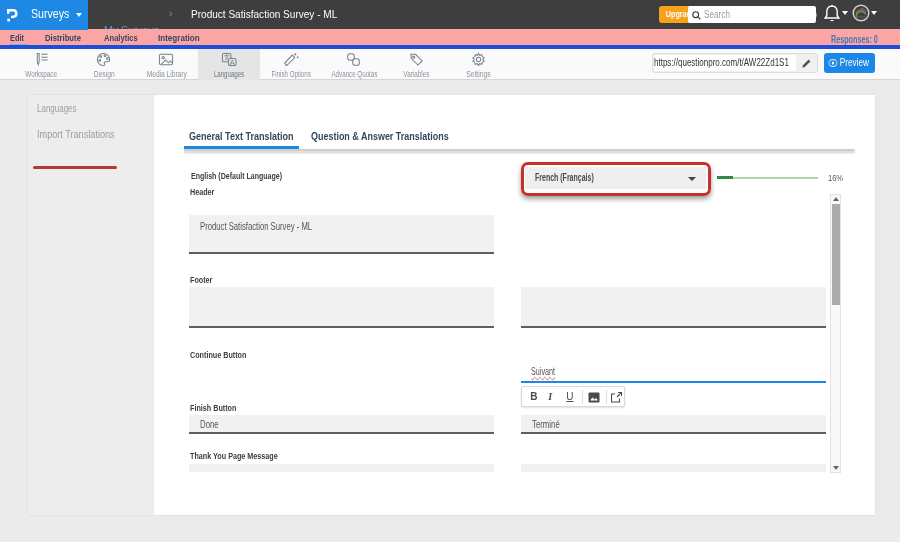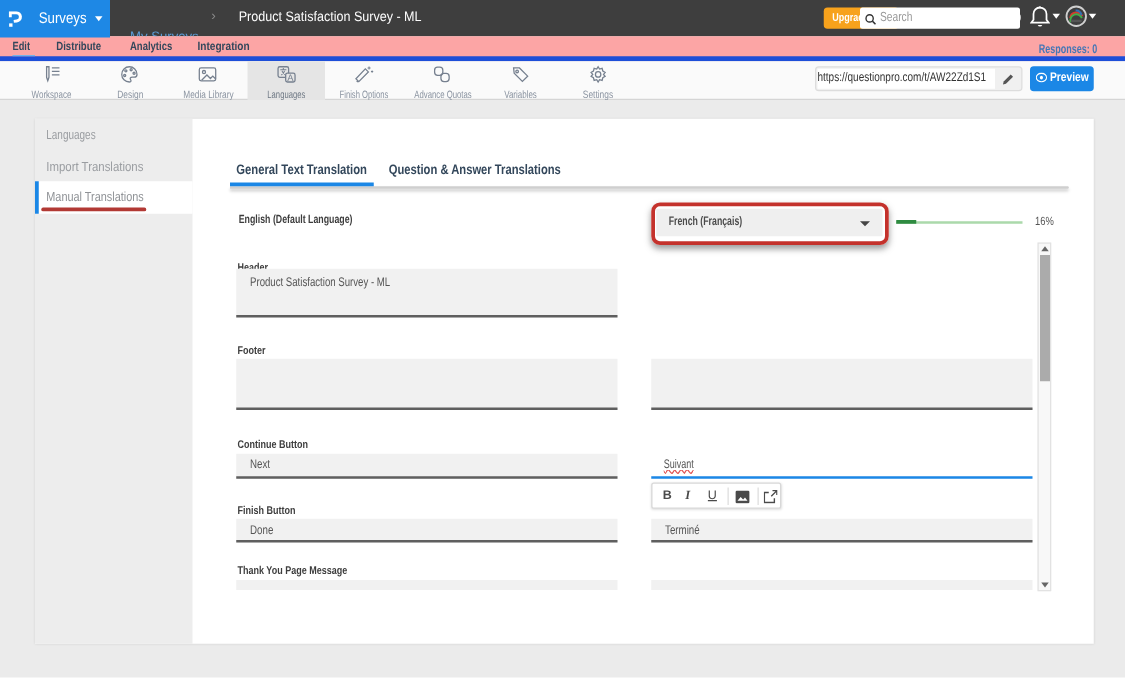--- a/index.html
+++ b/index.html
@@ -22,21 +22,21 @@
   #menurow span.mi { position:absolute; top:3px; font-size:9.5px; font-weight:bold; color:#33475b; }
   #responses { left:830.5px; top:34px; font-size:10px; font-weight:bold; color:#4576b5; }
   
   #toolbar { left:0; top:48.5px; width:900px; height:31px; background:#fafafa; border-bottom:1px solid #d5d5d5; }
   .titem { position:absolute; top:0; width:62.5px; height:31px; text-align:center; }
   .titem svg { margin-top:3.5px; }
   .titem .tlabel { font-size:8.5px; color:#8a93a0; margin-top:-2px; white-space:nowrap; }
   .titem.sel { background:#e5e5e5; }
   #urlbox { left:651.5px; top:52.5px; width:166px; height:20px; background:#f0f0f0; border:1px solid #ddd; border-radius:3px; }
   #urlinner { left:653.5px; top:54.5px; width:142px; height:16px; background:#fff; font-size:10px; color:#333; line-height:16px; padding-left:0; white-space:nowrap; overflow:hidden; }
-  #previewbtn { left:823.5px; top:52.5px; width:51px; height:20px; background:#1b87e6; border-radius:3px; color:#fff; font-size:10px; font-weight:bold; text-align:center; line-height:20px; }
+  #previewbtn { left:823.5px; top:52.5px; width:51px; height:20px; background:#1b87e6; border-radius:3px; color:#fff; font-size:10px; font-weight:normal; text-align:center; line-height:20px; }
   
   #card { left:27.5px; top:95px; width:847px; height:419.5px; background:#fff; box-shadow:0 0 2px rgba(0,0,0,0.10); }
   #sidebar { left:0; top:0; width:126px; height:419.5px; background:#ededed; }
   .sbitem { position:absolute; left:9.5px; font-size:10.5px; color:#9a9da1; }
   #sbsel { left:0; top:50.2px; width:126px; height:26.3px; background:#fff; border-left:3.5px solid #1b87e6; }
   #redline { left:5.7px; top:70.8px; width:84px; height:3.4px; background:#b23934; border-radius:2px; }
   
   .tab { position:absolute; top:35px; font-size:11px; font-weight:bold; color:#33475b; }
   #tabline { left:156.5px; top:51.4px; width:115px; height:3px; background:#1b87e6; }
   #divider { left:156.5px; top:54.4px; width:671px; height:1.4px; background:#cfcfcf; box-shadow:0 2px 2.5px rgba(0,0,0,0.22); border-radius:0 2px 2px 0; }
@@ -182,23 +182,20 @@
   </svg>
   <div class="abs" id="previewbtn"><span class="sxc" style="transform:scaleX(0.82)"><svg style="vertical-align:-1px" width="11" height="8" viewBox="0 0 11 8">
         <ellipse cx="5.5" cy="4" rx="5" ry="3.4" fill="none" stroke="#fff" stroke-width="1"></ellipse>
         <circle cx="5.5" cy="4" r="1.5" fill="#fff"></circle>
       </svg> Preview</span></div>
 
   <div class="abs" id="card">
     <div class="abs" id="sidebar">
       <div class="sbitem" style="top:6.7px"><span class="sx" style="transform:scaleX(0.76)">Languages</span></div>
       <div class="sbitem" style="top:32.7px"><span class="sx" style="transform:scaleX(0.87)">Import Translations</span></div>
-      <div class="abs" id="sbsel">
-        <div class="abs sbitem" style="left:6px;top:7px;color:#8f9296"><span class="sx" style="transform:scaleX(0.83)">Manual Translations</span></div>
-      </div>
       <div class="abs" id="redline"></div>
     </div>
     <div class="abs tab" style="left:161.8px"><span class="sx" style="transform:scaleX(0.82)">General Text Translation</span></div>
     <div class="abs tab" style="left:283.4px"><span class="sx" style="transform:scaleX(0.815)">Question &amp; Answer Translations</span></div>
     <div class="abs" id="divider"></div>
     <div class="abs" id="tabline"></div>
 
     <div class="abs flabel" style="left:163px; top:74.8px; font-size:9.5px"><span class="sx" style="transform:scaleX(0.74)">English (Default Language)</span></div>
     <div class="abs" id="dropdown"></div>
     <div class="abs" id="ddtext"><span class="sx" style="transform:scaleX(0.70)">French (Français)</span></div>
@@ -206,29 +203,28 @@
     <div class="abs" id="redbox"></div>
     <div class="abs" id="pbar"></div>
     <div class="abs" id="pfill"></div>
     <div class="abs" id="pct"><span class="sx" style="transform:scaleX(0.79)">16%</span></div>
 
     <div class="abs" id="sbtrack"></div>
     <div class="sbarrow-up" style="top:102px"></div>
     <div class="sbarrow-dn" style="top:371px"></div>
     <div class="abs" id="sbthumb"></div>
 
-    <div class="abs flabel" style="left:162.5px; top:114px"><span class="sx" style="transform:scaleX(0.8)">Header</span></div>
+    <div class="abs flabel" style="left:162.5px; top:92px"><span class="sx" style="transform:scaleX(0.8)">Header</span></div>
     <div class="abs ta lcol" style="top:120px; height:39px"><span class="sx" style="transform:scaleX(0.77)">Product Satisfaction Survey - ML</span></div>
 
     <div class="abs flabel" style="left:162.5px; top:179.5px"><span class="sx" style="transform:scaleX(0.8)">Footer</span></div>
     <div class="abs ta lcol" style="top:192px; height:41px"></div>
     <div class="abs ta rcol" style="top:192px; height:41px"></div>
 
     <div class="abs flabel" style="left:162.5px; top:255.3px"><span class="sx" style="transform:scaleX(0.8)">Continue Button</span></div>
-    <div class="abs ta lcol" style="top:267.9px; height:19.9px; padding-top:3px"><span class="sx" style="transform:scaleX(0.78)">Next</span></div>
     <div class="abs ta rcol" id="suivant" style="top:267.9px; height:19.9px; padding-top:3px; padding-left:9.5px"><span class="sx" style="transform:scaleX(0.72)"><span class="sq">Suivant</span></span></div>
     <div class="abs" id="minibar">
       <span class="mico" style="left:8px; font-weight:bold">B</span>
       <span class="mico" style="left:26px; font-style:italic; font-family:'Liberation Serif',serif; font-weight:bold">I</span>
       <span class="mico" style="left:44px; text-decoration:underline">U</span>
       <span class="msep" style="left:60px"></span>
       <svg class="abs" style="left:66px;top:5px" width="12" height="11" viewBox="0 0 12 11">
         <rect x="0.5" y="0.5" width="11" height="10" rx="1" fill="#4a4a4a"></rect>
         <path d="M2 8.5 l2.5-3 2 2 1.5-1.5 2 2.5 z" fill="#fff"></path>
       </svg>

